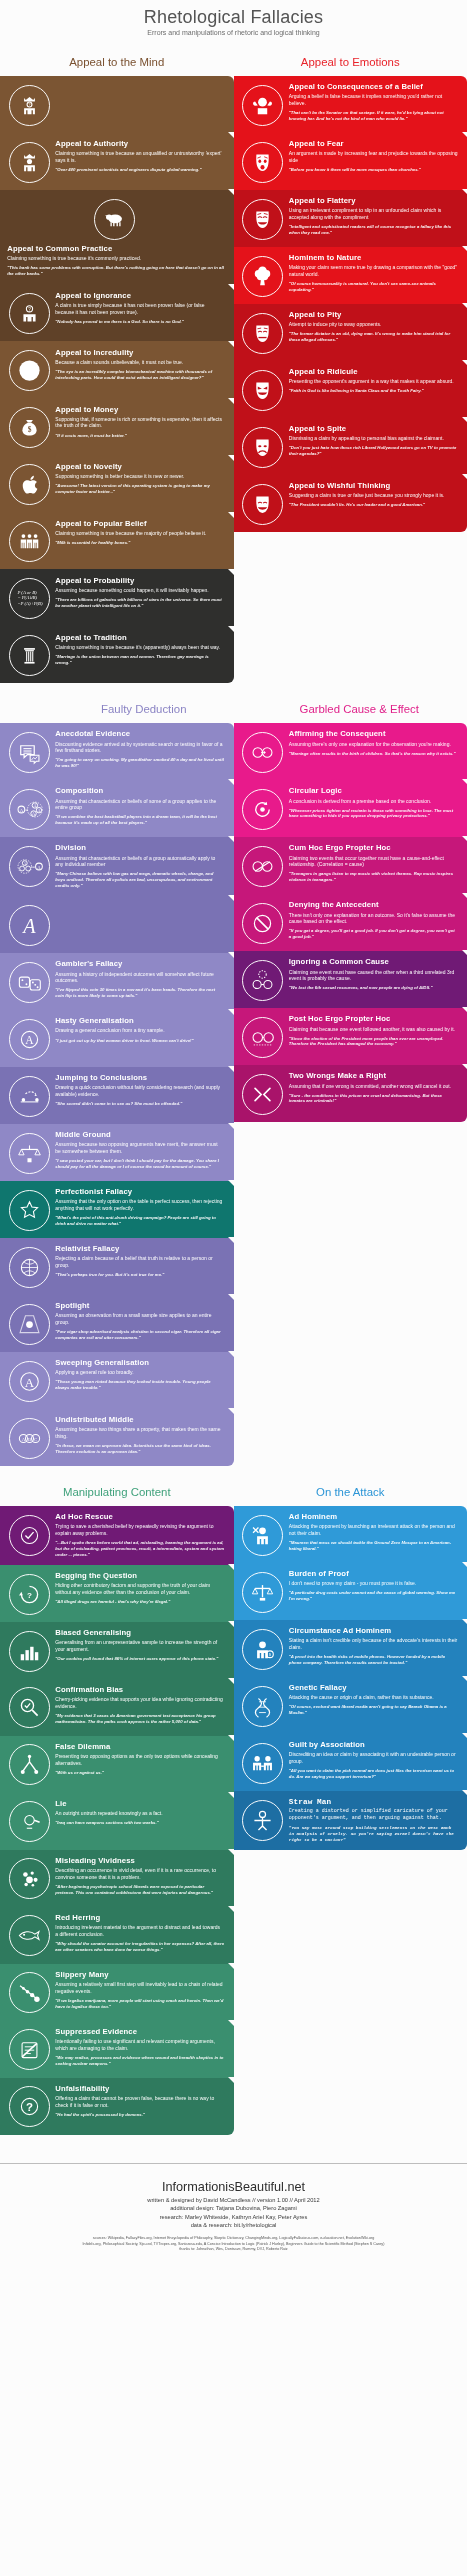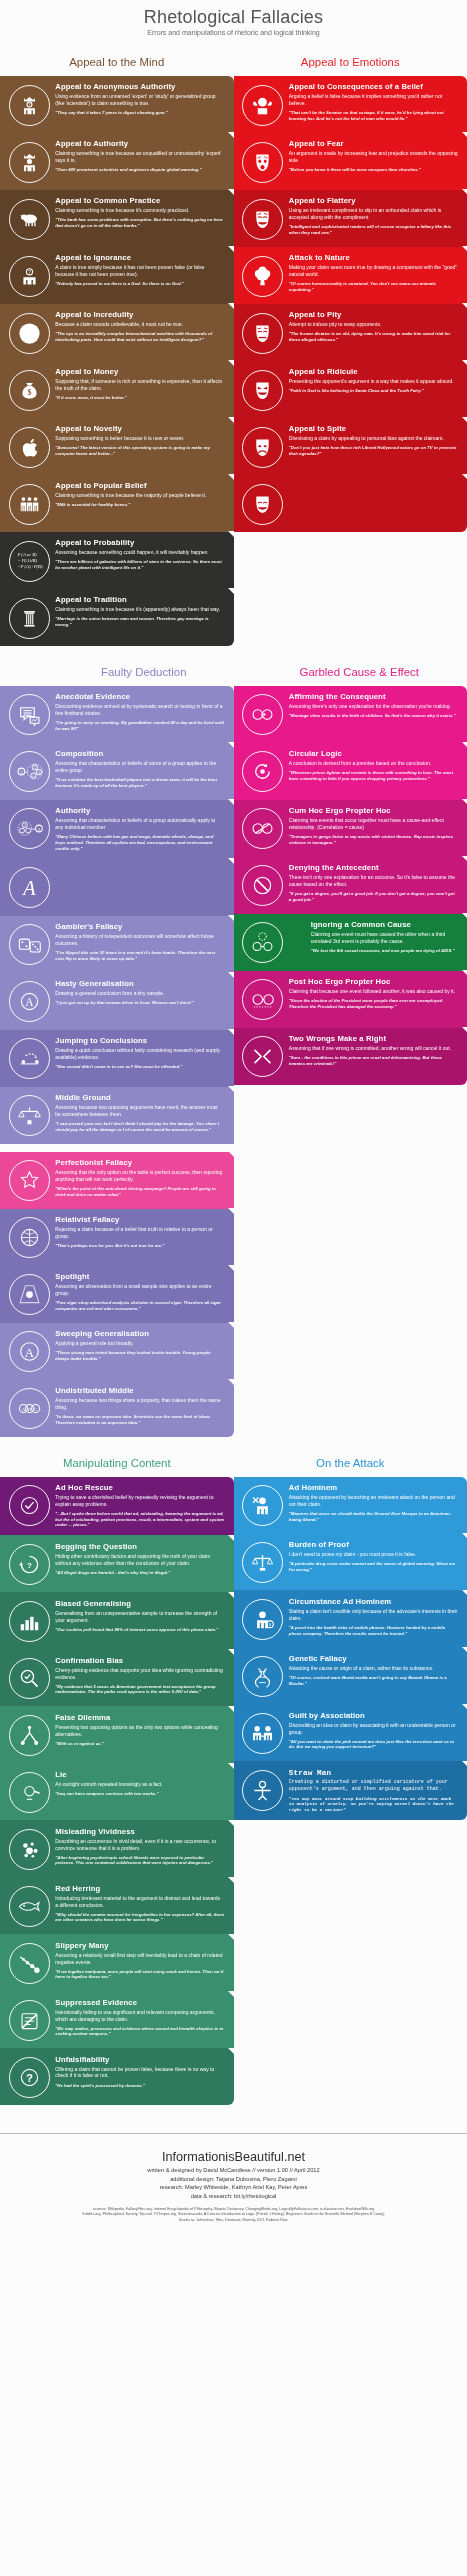--- a/index.html
+++ b/index.html
@@ -113,44 +113,39 @@
           <div class="iconwrap">
             <div class="circ">
               <svg width="27" height="27" viewBox="0 0 40 40" fill="#ffffff">
                 <path d="M12 9l2.5 3L20 7.5 25.5 12 28 9v5H12z"></path>
                 <circle cx="20" cy="18.5" r="3.6" fill="none" stroke="#fff" stroke-width="1.6"></circle>
                 <text x="20" y="21" font-size="6" text-anchor="middle" fill="#fff" font-family="sans-serif">?</text>
                 <path d="M12 24h16v9h-3v-6h-2v6H17v-6h-2v6h-3z"></path>
               </svg>
             </div>
           </div>
-          <div class="body">
-            <h3>Appeal to Anonymous Authority</h3>
-            <p class="desc">Using evidence from an unnamed 'expert' or 'study' or generalized group (like 'scientists') to claim something is true.</p>
-            <p class="quote">"They say that it takes 7 years to digest chewing gum."</p>
-          </div>
         </div>
         <div class="card" style="background: rgb(123, 85, 51);">
           <span class="notch"></span>
           <div class="iconwrap">
             <div class="circ">
               <svg width="27" height="27" viewBox="0 0 40 40" fill="#ffffff">
                 <path d="M12 9l2.5 3L20 7.5 25.5 12 28 9v5H12z"></path>
                 <circle cx="20" cy="18.5" r="3.8"></circle>
                 <path d="M12 24h16v9h-3v-6h-2v6H17v-6h-2v6h-3z"></path>
               </svg>
             </div>
           </div>
           <div class="body">
             <h3>Appeal to Authority</h3>
             <p class="desc">Claiming something is true because an unqualified or untrustworthy 'expert' says it is.</p>
             <p class="quote">"Over 400 prominent scientists and engineers dispute global warming."</p>
           </div>
         </div>
-        <div class="card" style="background: rgb(95, 65, 40);">
+        <div class="card" style="background: rgb(95, 65, 40); flex-direction: column;">
           <span class="notch"></span>
           <div class="iconwrap">
             <div class="circ">
               <svg width="27" height="27" viewBox="0 0 40 40" fill="#ffffff">
                 <ellipse cx="21" cy="19" rx="10" ry="6.5"></ellipse>
                 <ellipse cx="12" cy="16.5" rx="4.5" ry="4"></ellipse>
                 <path d="M8.5 16l-2.5-2 3-.4z"></path>
                 <rect x="14" y="24" width="2" height="6"></rect>
                 <rect x="18" y="24" width="2" height="6"></rect>
                 <rect x="23" y="24" width="2" height="6"></rect>
@@ -349,21 +344,21 @@
                 <circle cx="14" cy="16" r="5.5"></circle>
                 <circle cx="20" cy="11.5" r="6.5"></circle>
                 <circle cx="26" cy="16" r="5.5"></circle>
                 <circle cx="17" cy="20" r="5.5"></circle>
                 <circle cx="23" cy="20" r="5.5"></circle>
                 <path d="M18 23h4l1.5 10h-7z"></path>
               </svg>
             </div>
           </div>
           <div class="body">
-            <h3>Attack to Nature</h3>
+            <h3>Hominem to Nature</h3>
             <p class="desc">Making your claim seem more true by drawing a comparison with the "good" natural world.</p>
             <p class="quote">"Of course homosexuality is unnatural. You don't see same-sex animals  copulating."</p>
           </div>
         </div>
         <div class="card" style="background: rgb(192, 16, 25);">
           <span class="notch"></span>
           <div class="iconwrap">
             <div class="circ">
               <svg width="27" height="27" viewBox="0 0 40 40" fill="#ffffff">
                 <path d="M11 8h18c0 0 1 11-1 17-1.6 4.8-5 7.5-8 7.5S13.6 29.8 12 25c-2-6-1-17-1-17z"></path>
@@ -417,20 +412,25 @@
         <div class="card" style="background: rgb(192, 16, 25);">
           <span class="notch"></span>
           <div class="iconwrap">
             <div class="circ">
               <svg width="27" height="27" viewBox="0 0 40 40" fill="#ffffff">
                 <path d="M11 8h18c0 0 1 11-1 17-1.6 4.8-5 7.5-8 7.5S13.6 29.8 12 25c-2-6-1-17-1-17z"></path>
                 <path d="M13.5 18c1.6-1.6 4-1.6 5.6 0M21 18c1.6-1.6 4-1.6 5.6 0" stroke="#c01019" stroke-width="1.5" fill="none"></path>
                 <path d="M13 24c2.5 5 11.5 5 14 0z" fill="#c01019"></path>
               </svg>
             </div>
+          </div>
+          <div class="body">
+            <h3>Appeal to Wishful Thinking</h3>
+            <p class="desc">Suggesting a claim is true or false just because you strongly hope it is.</p>
+            <p class="quote">"The President wouldn't lie. He's our leader and a good American."</p>
           </div>
         </div>
       </div>
     </div>
     <div class="spacer"></div>
     <div class="band">
       <div class="col-head" style="color: rgb(139, 132, 196); margin-left: 36px;">Faulty Deduction</div>
       <div class="col-head" style="color: rgb(224, 33, 138);">Garbled Cause &amp; Effect</div>
     </div>
     <div class="cols">
@@ -488,21 +488,21 @@
                 <text x="13" y="17.4" font-size="5.5" text-anchor="middle" fill="#fff" font-family="serif">A</text>
                 <circle cx="9" cy="23" r="3.6" fill="none" stroke="#fff" stroke-width="1.3"></circle>
                 <circle cx="18" cy="23" r="3.6" fill="none" stroke="#fff" stroke-width="1.3"></circle>
                 <text x="26" y="23" font-size="8" text-anchor="middle" fill="#fff" font-family="serif">=</text>
                 <circle cx="34" cy="20" r="5" fill="none" stroke="#fff" stroke-width="1.5"></circle>
                 <text x="34" y="23" font-size="7" text-anchor="middle" fill="#fff" font-family="serif">A</text>
               </svg>
             </div>
           </div>
           <div class="body">
-            <h3>Authority</h3>
+            <h3>Division</h3>
             <p class="desc">Assuming that characteristics or beliefs of a group automatically apply to any individual member</p>
             <p class="quote">"Many Chinese believe with low gas and mega, dramatic wheels, change, and boys undiced. Therefore all cyclists are bad, unscrupulous, and environment credits only."</p>
           </div>
         </div>
         <div class="card" style="background: rgb(122, 114, 180);">
           <span class="notch"></span>
           <div class="iconwrap">
             <div class="circ">
               <svg width="27" height="27" viewBox="0 0 40 40" fill="#ffffff">
                 <text x="20" y="31" font-size="30" text-anchor="middle" fill="#fff" font-family="serif" font-style="italic">A</text>
@@ -577,21 +577,21 @@
                 <rect x="17" y="27" width="6" height="6"></rect>
               </svg>
             </div>
           </div>
           <div class="body">
             <h3>Middle Ground</h3>
             <p class="desc">Assuming because two opposing arguments have merit, the answer must be somewhere between them.</p>
             <p class="quote">"I saw posted your car, but I don't think I should pay for the damage. You share I should pay for all the damage or I of course the wood be amount of course."</p>
           </div>
         </div>
-        <div class="card" style="background: #ec4899; margin-top: 8px;">
+        <div class="card" style="background: #0f766e;">
           <span class="notch"></span>
           <div class="iconwrap">
             <div class="circ">
               <svg width="27" height="27" viewBox="0 0 40 40" fill="#ffffff">
                 <path d="M20 7l3.6 7.8 8.4 1-6.2 5.9 1.6 8.4L20 26l-7.4 4.1 1.6-8.4L8 15.8l8.4-1z" fill="none" stroke="#fff" stroke-width="1.6"></path>
               </svg>
             </div>
           </div>
           <div class="body">
             <h3>Perfectionist Fallacy</h3>
@@ -730,21 +730,21 @@
                 <path d="M12 12l16 16" stroke="#fff" stroke-width="2.4"></path>
               </svg>
             </div>
           </div>
           <div class="body">
             <h3>Denying the Antecedent</h3>
             <p class="desc">There isn't only one explanation for an outcome. So it's false to assume the cause based on the effect.</p>
             <p class="quote">"If you get a degree, you'll get a good job. If you don't get a degree, you won't get a good job."</p>
           </div>
         </div>
-        <div class="card" style="background: #15803d; gap: 22px;">
+        <div class="card" style="background: #701a75;">
           <span class="notch"></span>
           <div class="iconwrap">
             <div class="circ">
               <svg width="27" height="27" viewBox="0 0 40 40" fill="#ffffff">
                 <circle cx="12" cy="26" r="6" fill="none" stroke="#fff" stroke-width="1.5"></circle>
                 <circle cx="28" cy="26" r="6" fill="none" stroke="#fff" stroke-width="1.5"></circle>
                 <circle cx="20" cy="11" r="5.5" fill="none" stroke="#fff" stroke-width="1.5" stroke-dasharray="2 2"></circle>
                 <path d="M18 26h4" stroke="#fff" stroke-width="1.6"></path>
               </svg>
             </div>

